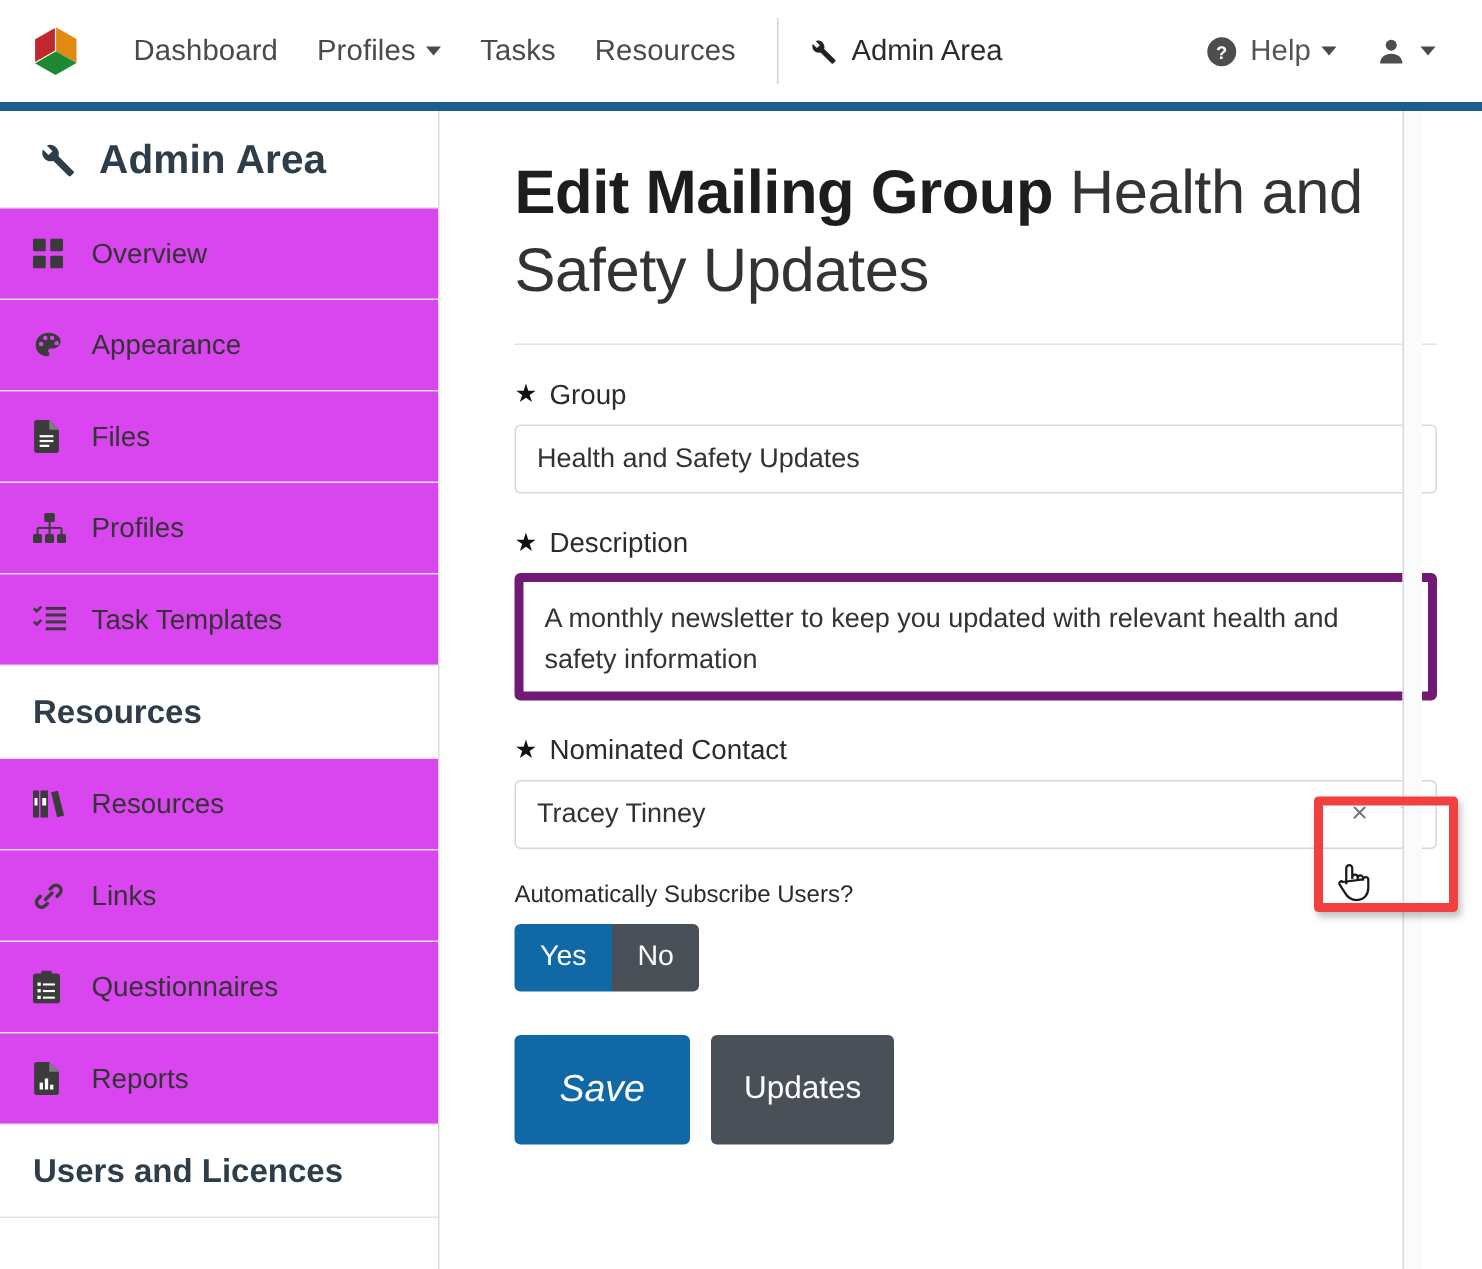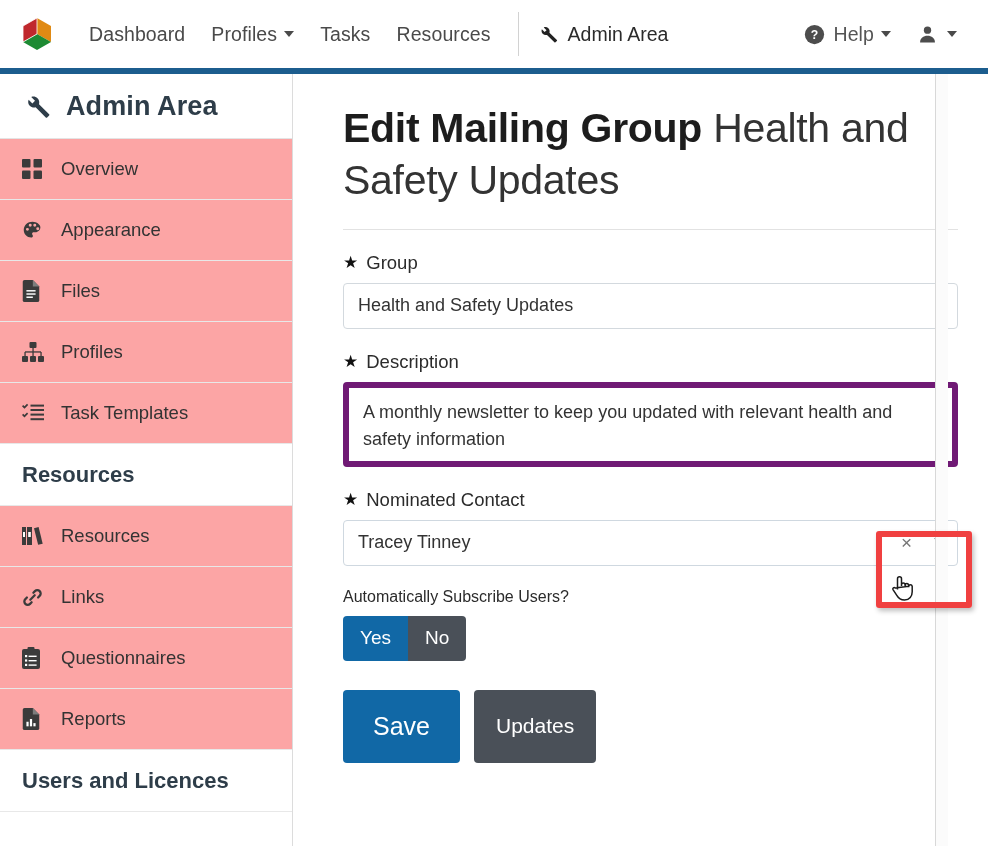--- a/index.html
+++ b/index.html
@@ -58,21 +58,21 @@
   }
   .sb-header {
     height:65px; display:flex; align-items:center; padding-left:22px;
     border-bottom:1px solid #e4e4e4;
   }
   .sb-header .wrench { margin-right:14px; display:flex; }
   .sb-header-title { font-size:27px; color:#2e3d49; font-weight:bold; letter-spacing:0.1px; }
   .sb-item {
     height:61px; display:flex; align-items:center; padding-left:22px;
     border-bottom:1px solid #e8e8e8; color:#333; font-size:18.5px;
-    cursor:pointer; background:#fca5a5;
+    cursor:pointer; background:#d946ef;
   }
   .sb-item .sb-icon {
     width:26px; margin-right:13px; display:flex; align-items:center; justify-content:flex-start;
     color:#3b3b3b; flex:0 0 26px;
   }
   .sb-section {
     height:62px; display:flex; align-items:center; padding-left:22px;
     border-bottom:1px solid #e8e8e8; color:#2e3d49;
     font-size:22px; font-weight:bold;
   }
@@ -162,21 +162,21 @@
     font-size:19px; color:#fff; cursor:pointer; padding:8px 17px;
   }
   .tg-yes { background:#1168a6; border-radius:4px 0 0 4px; }
   .tg-no  { background:#4a5058; border-radius:0 4px 4px 0; }
 
   .btn-row { display:flex; margin:29px 0 0 28px; gap:14px; }
   .btn {
     border:none; border-radius:4px; color:#fff; cursor:pointer;
     font-family:"Liberation Sans", sans-serif;
   }
-  .btn-save { background:#1168a6; font-size:25px; padding:22px 30px; }
+  .btn-save { background:#1168a6; font-size:25px; padding:22px 30px;font-style:italic; }
   .btn-cancel { background:#4a5058; font-size:21px; padding:11px 22px; }
 
   
   .page-scroll {
     position:absolute; right:0; top:74px; width:13px; height:772px;
     background:#fbfbfb; border-left:1px solid #d8d8d8;
   }
 </style>
 </head>
 <body>

